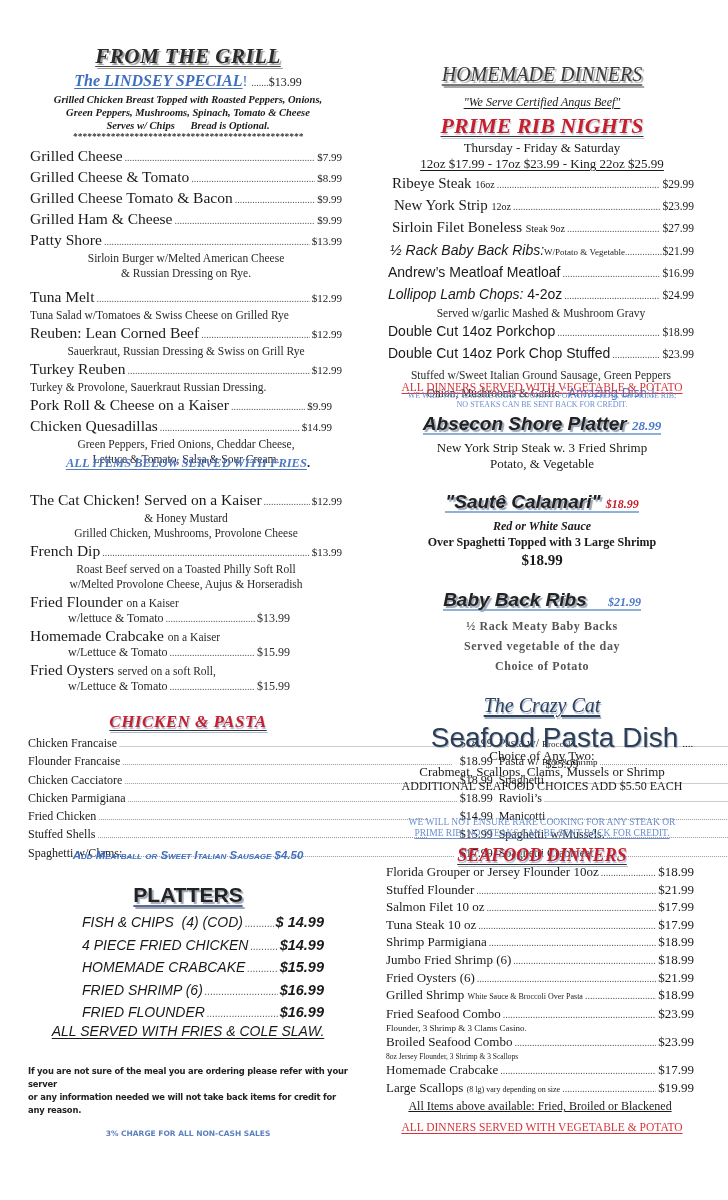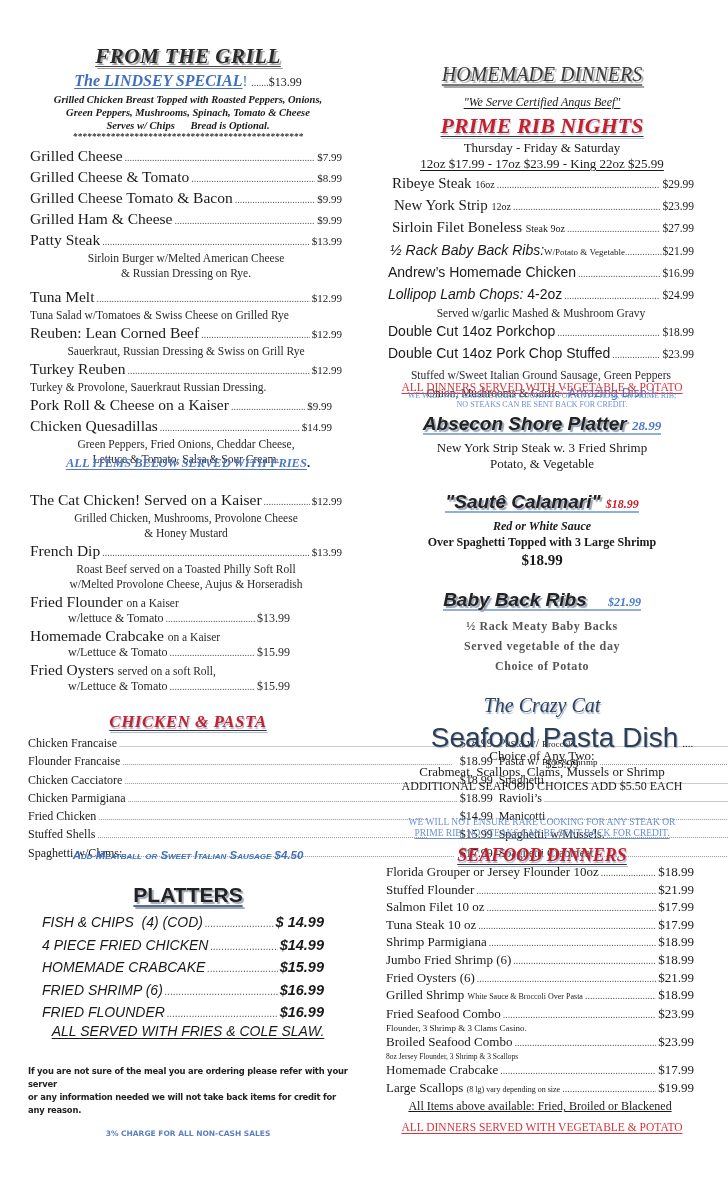--- a/index.html
+++ b/index.html
@@ -46,21 +46,21 @@
   .row .lead::before { content: "....................................................................................................................................................................."; letter-spacing: 0px; font-size: 10px; }
   .row .price { flex: 0 0 auto; }
 
   .item { font-size: 15.5px; line-height: 19px; }
   .item .price { font-size: 11px; }
   .sub { font-size: 11.5px; line-height: 15px; color: #2a2a2a; }
 
   .pasta-grid { display: grid; grid-template-columns: 1fr 1fr; column-gap: 6px; font-size: 12px; line-height: 16.3px; }
   .pasta-grid .row .lead::before { font-size: 8px; }
 
-  .platter { font-family: "Liberation Sans", sans-serif; font-style: italic; font-size: 14px; line-height: 21.5px; }
+  .platter { font-family: "Liberation Sans", sans-serif; font-style: italic; font-size: 14px; line-height: 21.5px; margin-left: 40px; }
   .platter .price { font-size: 14.5px; font-weight: bold; }
   .platter .name { font-weight: normal; }
 
   .sea { font-size: 13px; line-height: 16.6px; }
   .sea .price { font-size: 13px; }
 
   .dinner { font-size: 15px; line-height: 20.2px; }
   .dinner .price { font-size: 11.5px; }
 
   .red-note { color: #d8333b; font-size: 11.5px; text-decoration: underline; text-underline-offset: 2px; }
@@ -103,21 +103,21 @@
         <span class="name">Grilled Cheese Tomato &amp; Bacon</span>
         <span class="lead"></span>
         <span class="price">$9.99</span>
       </div>
     <div class="row item">
         <span class="name">Grilled Ham &amp; Cheese</span>
         <span class="lead"></span>
         <span class="price">$9.99</span>
       </div>
     <div class="row item">
-        <span class="name">Patty Steak</span>
+        <span class="name">Patty Shore</span>
         <span class="lead"></span>
         <span class="price">$13.99</span>
       </div>
     <div class="center sub">
         <div>Sirloin Burger w/Melted American Cheese</div>
         <div>&amp; Russian Dressing on Rye.</div>
       </div>
     <div class="row item" style="margin-top:6px;">
         <span class="name">Tuna Melt</span>
         <span class="lead"></span>
@@ -156,22 +156,22 @@
     <span class="blue-ital-link" style="color:#4f78c4;">ALL ITEMS BELOW SERVED WITH FRIES</span><span style="font-weight:bold;">.</span>
   </div>
 
   <div class="abs" style="top:490px; left:2px; right:6px;">
     <div class="row item">
         <span class="name">The Cat Chicken! Served on a Kaiser</span>
         <span class="lead"></span>
         <span class="price">$12.99</span>
       </div>
     <div class="center sub">
+        <div>&amp; Honey Mustard</div>
         <div>Grilled Chicken, Mushrooms, Provolone Cheese</div>
-        <div>&amp; Honey Mustard</div>
       </div>
     <div class="row item">
         <span class="name">French Dip</span>
         <span class="lead"></span>
         <span class="price">$13.99</span>
       </div>
     <div class="center sub">
         <div>Roast Beef served on a Toasted Philly Soft Roll</div>
         <div>w/Melted Provolone Cheese, Aujus &amp; Horseradish</div>
       </div>
@@ -347,21 +347,21 @@
         <span class="name"><span>Sirloin Filet Boneless</span> <span style="font-size:10px;">Steak 9oz</span></span>
         <span class="lead"></span>
         <span class="price">$27.99</span>
       </div>
     <div class="row" style="padding-left:2px;">
         <span class="name"><span style="font-family:'Liberation Sans', sans-serif; font-style:italic; font-size:14px;">½ Rack Baby Back Ribs:</span><span style="font-size:9px;">W/Potato &amp; Vegetable.</span></span>
         <span class="lead" style="margin:0;"></span>
         <span class="price">$21.99</span>
       </div>
     <div class="row">
-        <span class="name" style="font-family:'Liberation Sans', sans-serif; font-size:14px;">Andrew’s Homemade Chicken</span>
+        <span class="name" style="font-family:'Liberation Sans', sans-serif; font-size:14px;">Andrew’s Meatloaf Meatloaf</span>
         <span class="lead"></span>
         <span class="price">$16.99</span>
       </div>
     <div class="row">
         <span class="name" style="font-family:'Liberation Sans', sans-serif; font-size:14px;"><span style="font-style:italic;">Lollipop Lamb Chops:</span><span> 4-2oz</span></span>
         <span class="lead"></span>
         <span class="price">$24.99</span>
       </div>
     <div class="center sub" style="font-size:11.5px;">Served w/garlic Mashed &amp; Mushroom Gravy</div>
     <div class="row">
@@ -408,21 +408,21 @@
   <div class="abs center" style="top:590px;">
     <span class="sans-head" style="font-size:19px;"><span>Baby Back Ribs</span>&nbsp;&nbsp;&nbsp; <span style="font-family:'Liberation Serif', serif; font-size:12px; color:#4a78c8; text-shadow:none;">$21.99</span></span>
   </div>
   <div class="abs center" style="top:616px; font-size:12px; line-height:20px; font-weight:bold; color:#555; letter-spacing:0.6px;">
     <div>½ Rack Meaty Baby Backs</div>
     <div>Served vegetable of the day</div>
     <div>Choice of Potato</div>
   </div>
 
   <div class="abs center" style="top:694px;">
-    <span style="font-style:italic; font-size:20px; color:#2f3f5a; text-shadow:1px 2px 1px #9fb2cc; text-underline-offset:3px;">The Crazy Cat</span>
+    <span style="font-style:italic; font-size:20px; color:#2f3f5a; text-shadow:1px 2px 1px #9fb2cc; text-decoration:underline; text-underline-offset:3px;">The Crazy Cat</span>
   </div>
   <div class="abs center" style="top:722px; padding-left:40px;">
     <span style="font-family:'Liberation Sans', sans-serif; font-size:28px; color:#2e3e55; text-shadow:1px 1px 1px #a9b8cc;text-align:center;">Seafood Pasta Dish</span>
     <span style="font-size:11px;">....</span>
     <span style="font-size:12px;">$25.99</span>
   </div>
   <div class="abs center" style="top:748px; font-size:13px; line-height:15.5px;">
     <div style="text-underline-offset:2px;">Choice of Any Two:</div>
     <div>Crabmeat, Scallops, Clams, Mussels or Shrimp</div>
     <div style="font-size:12px;">ADDITIONAL SEAFOOD CHOICES ADD $5.50 EACH</div>

